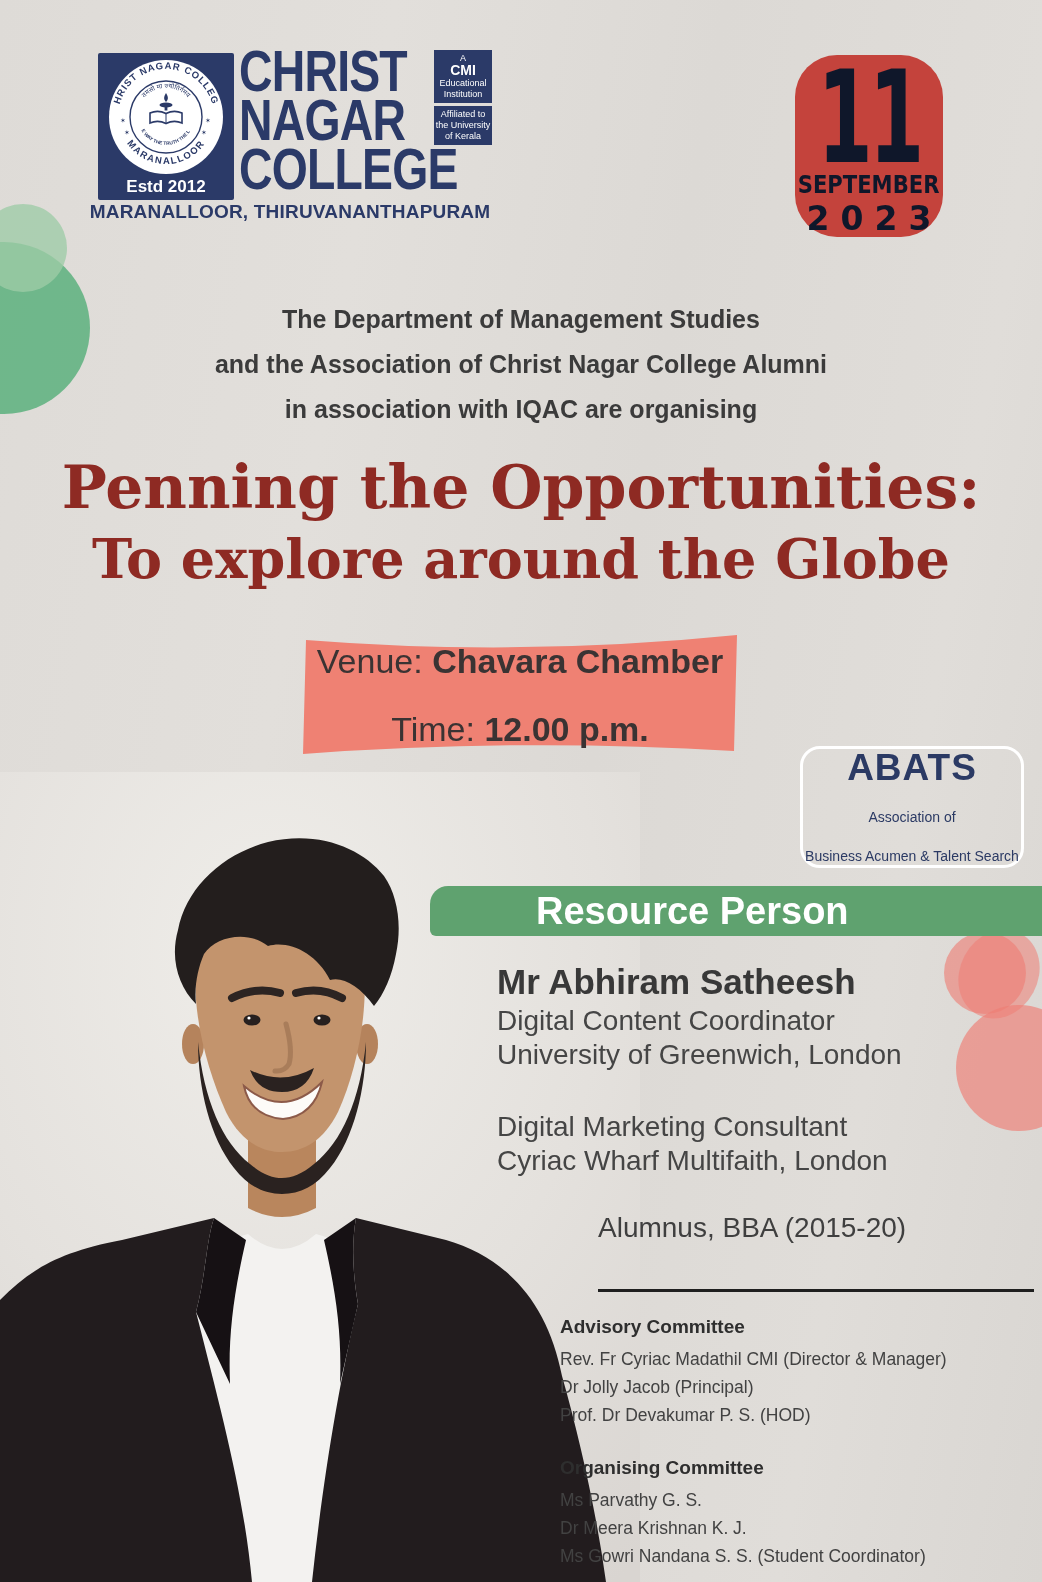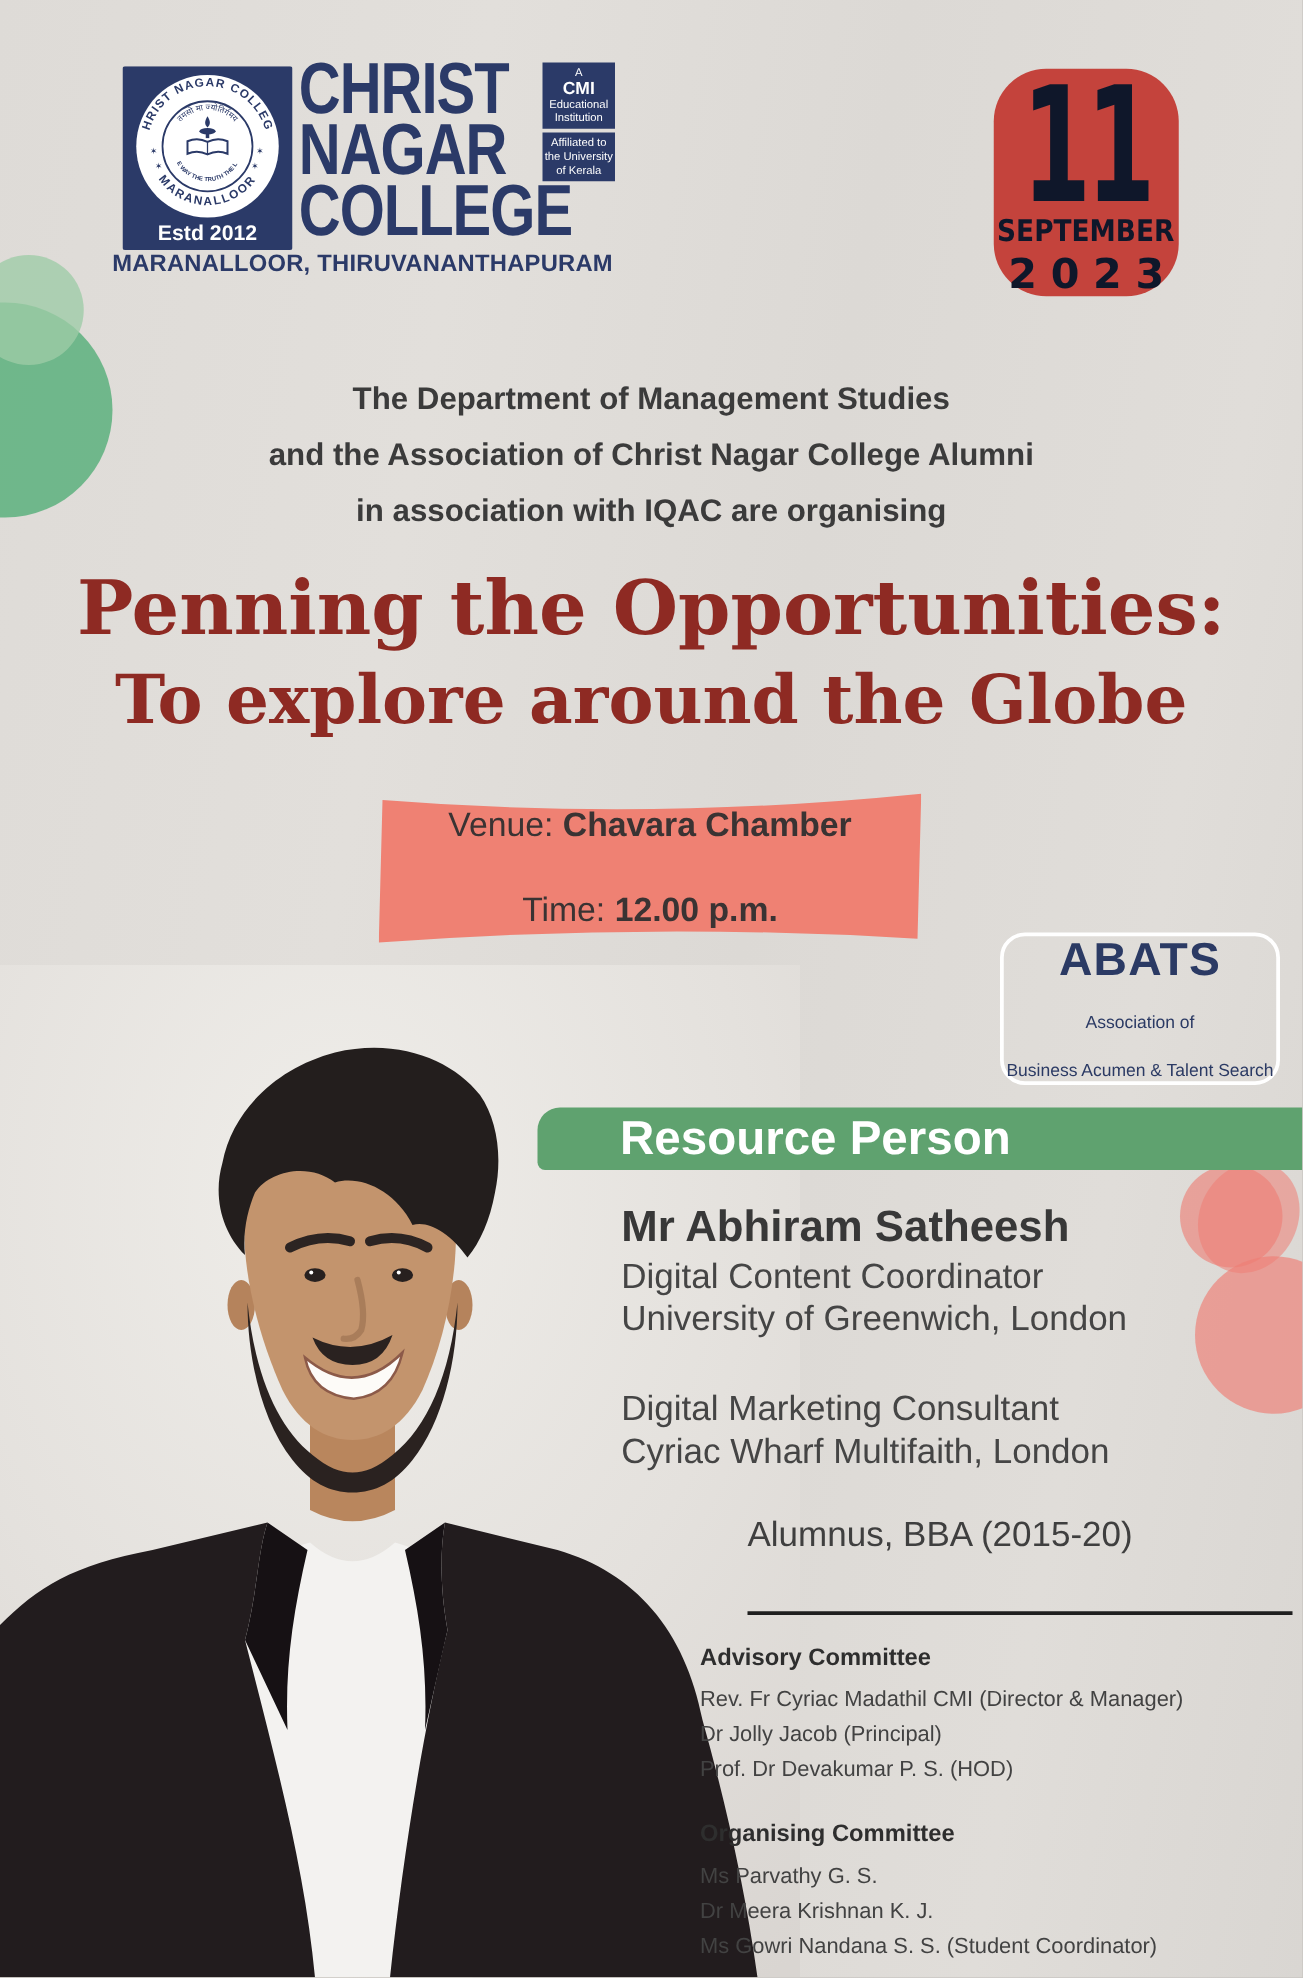--- a/index.html
+++ b/index.html
@@ -33,31 +33,31 @@
   .badge .day{font-size:128px;font-weight:bold;line-height:0.92;margin-top:4px;transform:scaleX(0.62);letter-spacing:-6px;}
   .badge .month{font-size:24px;font-weight:bold;transform:scaleX(0.88);margin-top:-6px;white-space:nowrap;}
   .badge .year{font-size:33px;font-weight:bold;letter-spacing:11px;margin-right:-11px;margin-top:0px;}
   
   .intro{left:0;top:297px;width:1042px;text-align:center;font-size:25px;font-weight:bold;color:#3b3b3b;line-height:45px;z-index:2;}
   .title{left:0;width:1042px;text-align:center;font-family:"DejaVu Serif",serif;font-weight:bold;color:#8e2a23;z-index:2;white-space:nowrap;}
   .title1{top:452px;font-size:60px;}
   .title2{top:527px;font-size:54px;}
   
   .ribbon{left:303px;top:634px;z-index:2;}
-  .ribbon-text{left:303px;top:640px;width:434px;height:110px;display:flex;flex-direction:column;align-items:center;z-index:3;
-               color:#3a3333;font-size:27px;line-height:40px;gap:28px;}
+  .ribbon-text{left:303px;top:640px;width:434px;height:110px;display:flex;flex-direction:column;justify-content:center;align-items:center;z-index:3;
+               color:#3a3333;font-size:34px;line-height:40px;gap:28px;}
   .ribbon-text b{font-weight:bold;}
   
   .abats{left:800px;top:746px;width:218px;height:116px;border:3px solid #ffffff;border-radius:20px;z-index:2;
          display:flex;flex-direction:column;justify-content:space-between;align-items:center;color:#2b3a64;}
   .abats .name{font-size:37px;font-weight:bold;letter-spacing:1px;line-height:38px;}
   .abats .tag{font-size:14px;line-height:17px;}
   
   .banner{left:430px;top:886px;right:0;height:50px;background:#5fa26f;border-radius:18px 0 0 6px;z-index:3;
-          color:#fff;font-size:38px;font-weight:bold;line-height:50px;padding-left:66px;box-sizing:border-box;}
+          color:#fff;font-size:38px;font-weight:bold;line-height:50px;padding-left:106px;box-sizing:border-box;}
   
   .photo{left:0;top:772px;z-index:1;}
   
   .rp{z-index:3;color:#454545;}
   .rp-name{left:497px;top:962px;font-size:35px;font-weight:bold;color:#383838;}
   .rp-line{left:497px;font-size:28px;line-height:34px;text-align:center;}
   .rp-alum{left:598px;top:1212px;font-size:28px;color:#3f3f3f;}
   .divider{left:598px;top:1289px;width:436px;height:3px;background:#1f1f1f;z-index:3;}
   
   .committee{left:560px;width:476px;z-index:3;}

